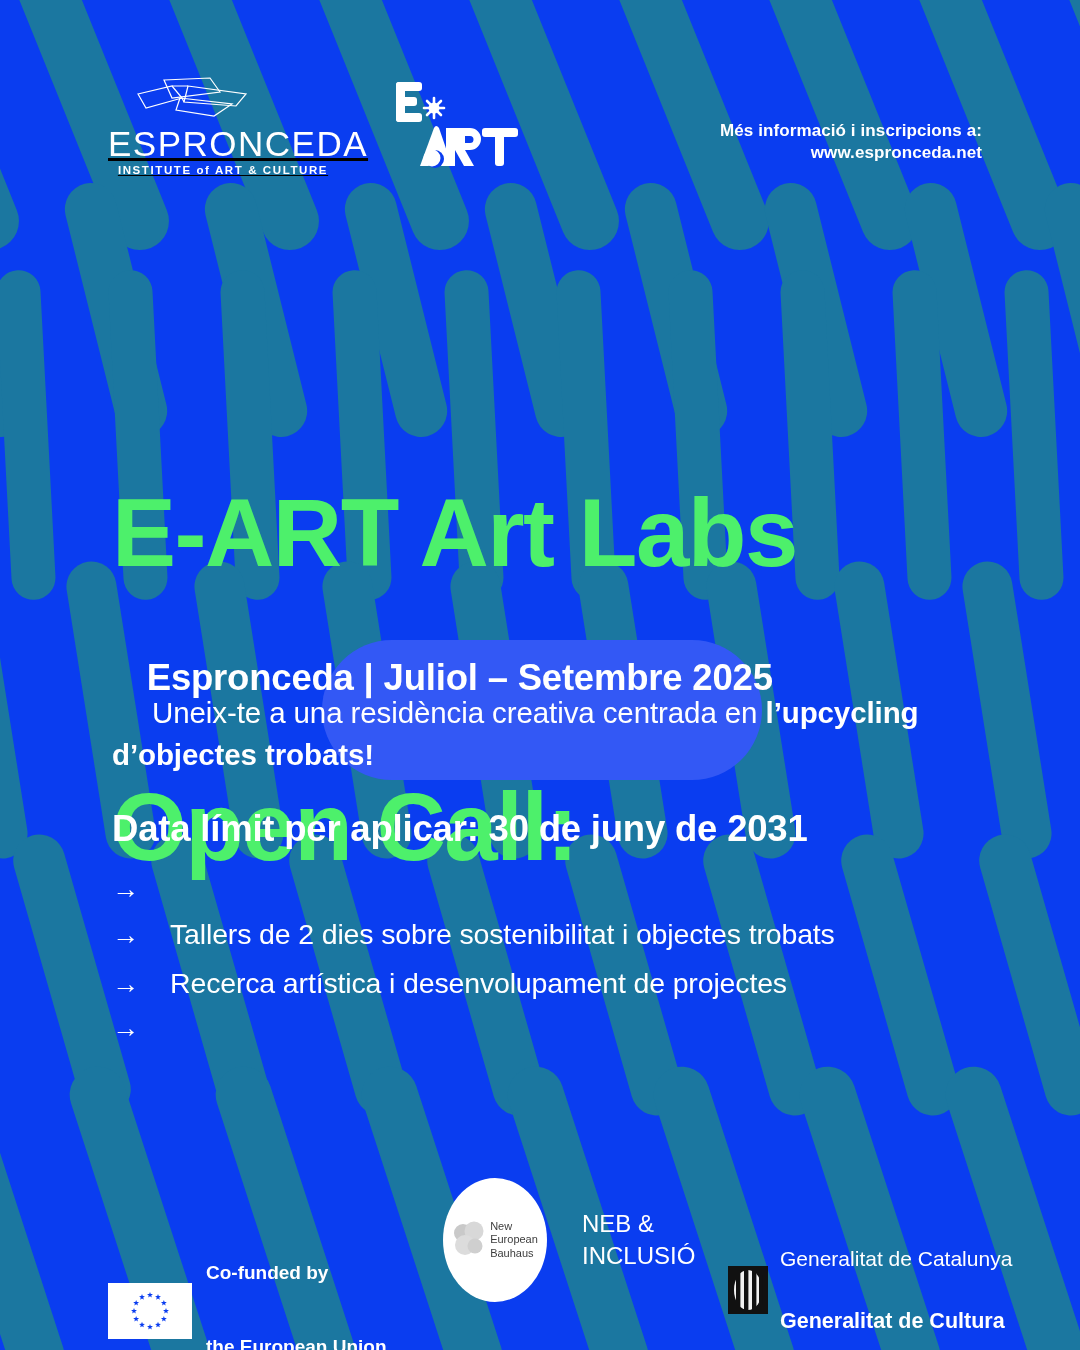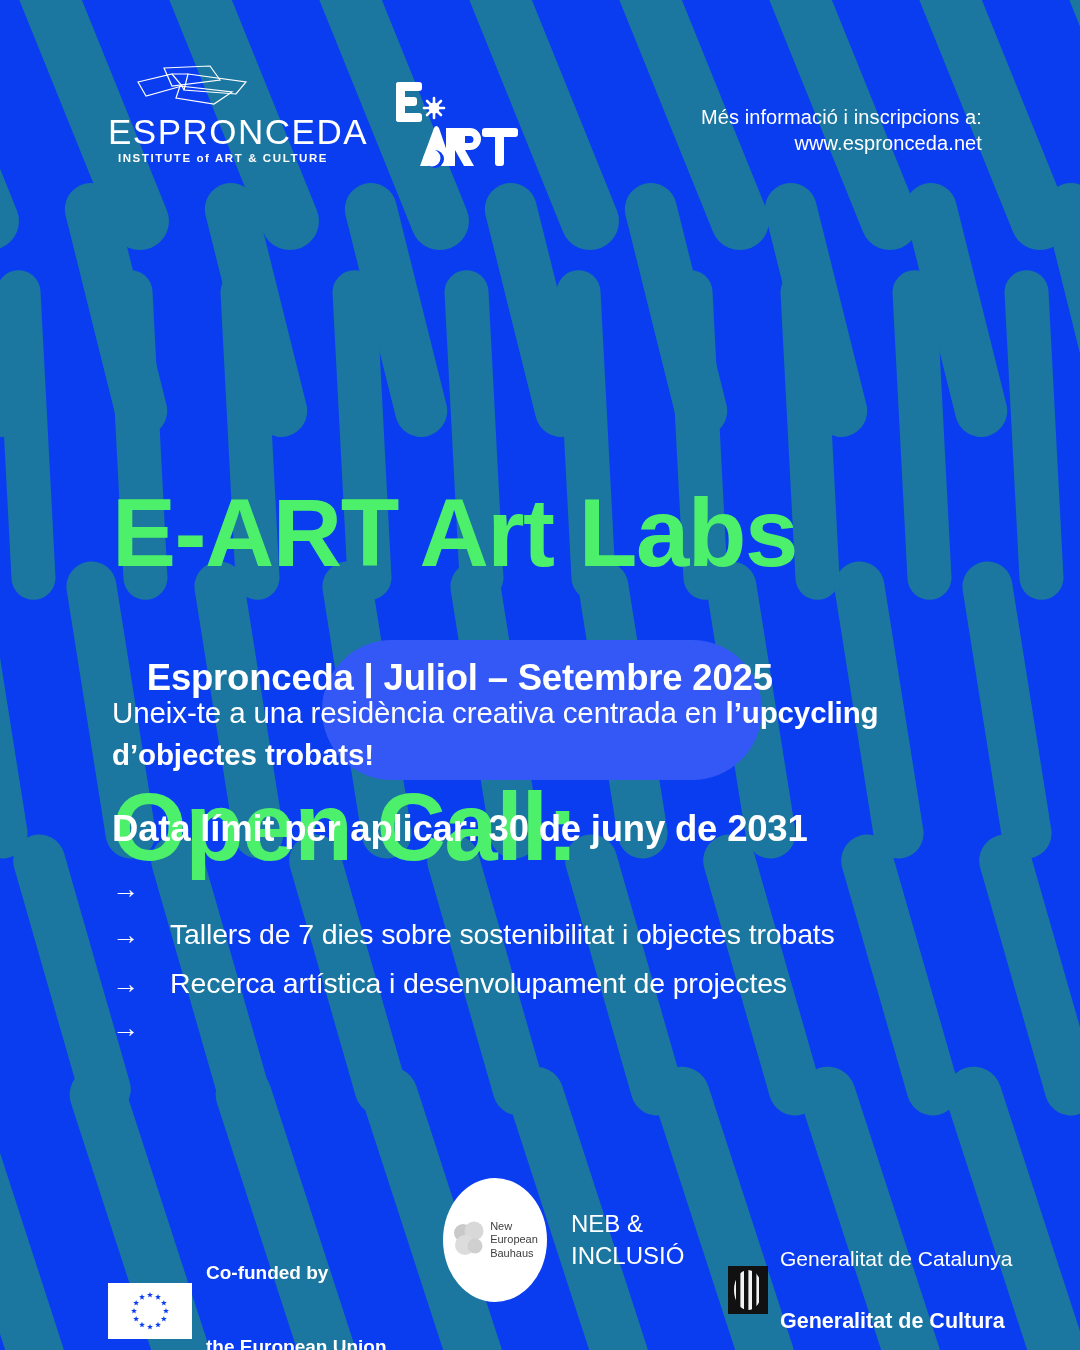--- a/index.html
+++ b/index.html
@@ -45,22 +45,23 @@
   #header {
     position: absolute;
     left: 0;
     top: 0;
     width: 1080px;
     height: 200px;
   }
   #esp-logo {
     position: absolute;
     left: 108px;
-    top: 60px;
+    top: 72px;
     width: 230px;
+    text-decoration: underline;
   }
   #esp-mark { width: 150px; height: 50px; display: block; margin: 0 auto 4px 20px; }
   #esp-word {
     color: #ffffff;
     font-size: 35px;
     letter-spacing: 1.5px;
     line-height: 1;
     text-align: center;
     font-weight: 400;
   }
@@ -77,25 +78,25 @@
     position: absolute;
     left: 390px;
     top: 78px;
     width: 130px;
     height: 92px;
   }
 
   #contact {
     position: absolute;
     right: 98px;
-    top: 104px;
+    top: 120px;
     text-align: right;
     color: #ffffff;
-    font-size: 20px;
-    font-weight: 400;
+    font-size: 17px;
+    font-weight: 700;
     line-height: 1.32;
     letter-spacing: .1px;
   }
 
   
   #headline {
     position: absolute;
     left: 112px;
     top: 288px;
     color: #4df06b;
@@ -124,21 +125,21 @@
     position: absolute;
     left: 112px;
     top: 692px;
     width: 900px;
     color: #ffffff;
     font-size: 29.5px;
     line-height: 1.42;
     letter-spacing: -.1px;
   }
   #pitch .q { font-weight: 700; display: block; }
-  #pitch .body { font-weight: 400; }
+  #pitch .body { font-weight: 400; margin-left: 40px; }
   #pitch .body b { font-weight: 700; }
 
   
   #bullets {
     position: absolute;
     left: 112px;
     top: 876px;
     width: 880px;
   }
   .bullet-row {
@@ -178,21 +179,21 @@
   #eu-flag {
     width: 84px; height: 56px; background: #ffffff;
     display: block; position: relative;
   }
   #eu-flag svg { display: block; }
   #eu-text {
     color: #ffffff; font-size: 19px; font-weight: 700;
     line-height: 1.3; white-space: pre;
   }
 
-  #neb-block { left: 443px; top: -18px; gap: 10px; }
+  #neb-block { left: 443px; top: -18px; gap: 21px; }
   #neb-blob {
     width: 104px; height: 124px; background: #ffffff;
     border-radius: 52px / 62px;
     display: flex; align-items: center; justify-content: center;
     gap: 4px;
   }
   #neb-blob svg { display: block; }
   #neb-word {
     font-family: "Liberation Sans", sans-serif;
     font-size: 11px; color: #3d3d3d; line-height: 1.22;
@@ -338,21 +339,21 @@
   <div id="pitch">
     <span class="body"><span>Uneix-te a una residència creativa centrada en </span><b>l’upcycling d’objectes trobats!</b></span>
   </div>
 
   <div id="bullets">
     <div class="bullet-row">
       <span class="bullet-arrow">→</span>
     </div>
     <div class="bullet-row">
       <span class="bullet-arrow">→</span>
-      <span class="bullet-text">Tallers de 7 dies sobre sostenibilitat i objectes trobats</span>
+      <span class="bullet-text">Tallers de 2 dies sobre sostenibilitat i objectes trobats</span>
     </div>
     <div class="bullet-row">
       <span class="bullet-arrow">→</span>
       <span class="bullet-text">Recerca artística i desenvolupament de projectes</span>
     </div>
     <div class="bullet-row">
       <span class="bullet-arrow">→</span>
     </div>
   </div>
 

